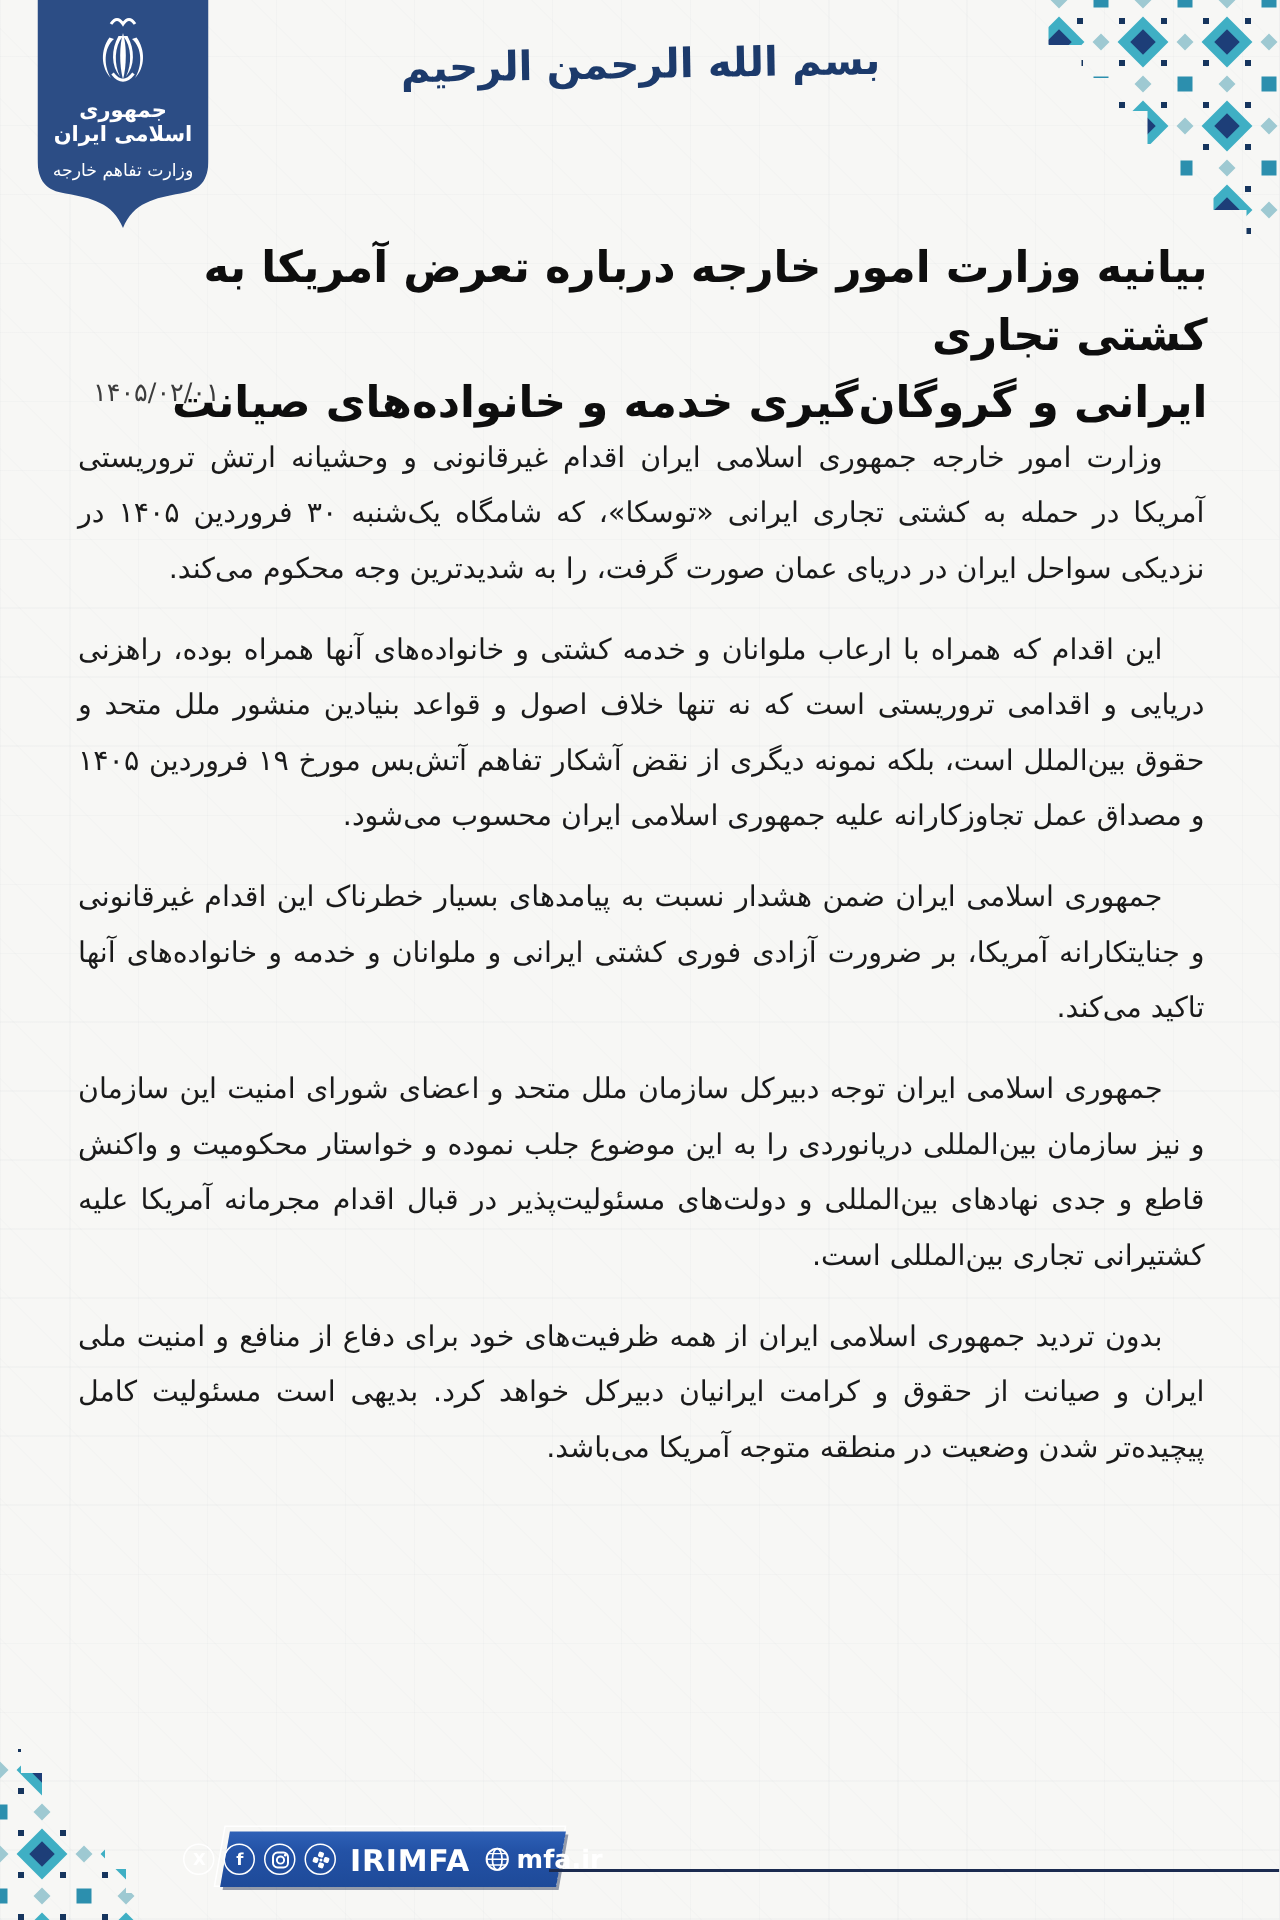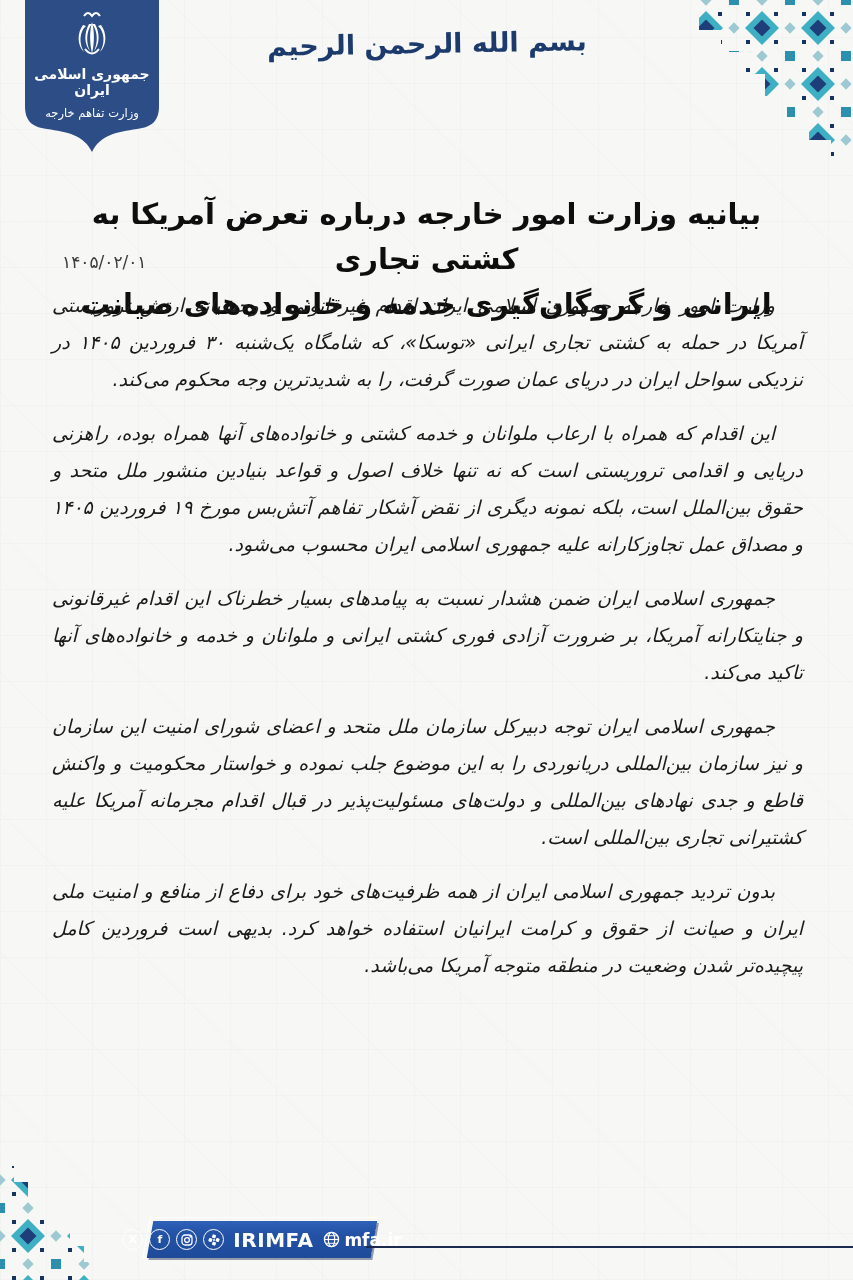--- a/index.html
+++ b/index.html
@@ -12,57 +12,57 @@
     
     background-image:
       repeating-linear-gradient(0deg,  rgba(165,175,185,0.06) 0 1px, transparent 1px 46px),
       repeating-linear-gradient(90deg, rgba(165,175,185,0.06) 0 1px, transparent 1px 46px),
       repeating-linear-gradient(45deg, rgba(165,175,185,0.035) 0 1px, transparent 1px 33px);
     overflow:hidden;
     font-family:"DejaVu Sans", sans-serif;
   }
 
   
-  .logo-banner { position:absolute; left:25px; top:0; width:134px; height:152px; }
+  .logo-banner { position:absolute; left:25px; top:0; width:114px; height:152px; }
   .logo-banner svg.shape { position:absolute; inset:0; width:100%; height:100%; }
   .logo-inner { position:absolute; inset:0; display:flex; flex-direction:column; align-items:center; color:#fff; text-align:center; direction:rtl; }
   .logo-emblem { margin-top:10px; }
   .logo-line1 { margin-top:8px; font-size:14px; font-weight:bold; letter-spacing:-0.5px; }
   .logo-line2 { margin-top:8px; font-size:11.5px; }
 
   
   .bismillah {
     position:absolute; top:28px; left:50%; transform:translateX(-50%) rotate(-1deg);
     font-size:27px; font-weight:bold; color:#1c3a6b; direction:rtl; white-space:nowrap;
   }
 
   
   .corner-tr { position:absolute; top:0; right:0; width:175px; height:168px; }
   .corner-bl { position:absolute; left:0; bottom:0; width:95px; height:128px; }
 
   
   .doc-title {
     position:absolute; top:156px; left:48px; right:48px;
-    text-align:center; direction:rtl;
-    font-size:29px; line-height:45px; font-weight:bold; color:#0e0e0e;margin-top:36px;
+    direction:rtl;
+    font-size:29px; line-height:45px; font-weight:bold; color:#0e0e0e;
   }
 
   
   .doc-date {
     position:absolute; top:252px; left:62px;
     font-size:17px; color:#3c3c3c; direction:ltr; letter-spacing:1px;
   }
 
   
   .doc-body {
     position:absolute; top:287px; left:52px; right:50px;
     direction:rtl; text-align:justify;
     font-size:19px; line-height:37px; color:#1a1a1a;
   }
-  .doc-body p { margin:0 0 17px 0; text-indent:28px;font-style:italic; }
+  .doc-body p { margin:0 0 17px 0; text-indent:28px; }
 
   
   .footer-outline {
     position:absolute; left:146px; top:1217px; width:228px; height:41px;
     transform:skewX(-10deg);
     border:1.5px solid #ffffff;
   }
   .footer-banner {
     position:absolute; left:150px; top:1221px; width:224px; height:37px;
     transform:skewX(-10deg);
@@ -157,21 +157,21 @@
     <div>ایرانی و گروگان‌گیری خدمه و خانواده‌های صیانت</div>
   </div>
 
   <div class="doc-date">۱۴۰۵/۰۲/۰۱</div>
 
   <div class="doc-body">
     <p>وزارت امور خارجه جمهوری اسلامی ایران اقدام غیرقانونی و وحشیانه ارتش تروریستی آمریکا در حمله به کشتی تجاری ایرانی «توسکا»، که شامگاه یک‌شنبه ۳۰ فروردین ۱۴۰۵ در نزدیکی سواحل ایران در دریای عمان صورت گرفت، را به شدیدترین وجه محکوم می‌کند.</p>
     <p>این اقدام که همراه با ارعاب ملوانان و خدمه کشتی و خانواده‌های آنها همراه بوده، راهزنی دریایی و اقدامی تروریستی است که نه تنها خلاف اصول و قواعد بنیادین منشور ملل متحد و حقوق بین‌الملل است، بلکه نمونه دیگری از نقض آشکار تفاهم آتش‌بس مورخ ۱۹ فروردین ۱۴۰۵ و مصداق عمل تجاوزکارانه علیه جمهوری اسلامی ایران محسوب می‌شود.</p>
     <p>جمهوری اسلامی ایران ضمن هشدار نسبت به پیامدهای بسیار خطرناک این اقدام غیرقانونی و جنایتکارانه آمریکا، بر ضرورت آزادی فوری کشتی ایرانی و ملوانان و خدمه و خانواده‌های آنها تاکید می‌کند.</p>
     <p>جمهوری اسلامی ایران توجه دبیرکل سازمان ملل متحد و اعضای شورای امنیت این سازمان و نیز سازمان بین‌المللی دریانوردی را به این موضوع جلب نموده و خواستار محکومیت و واکنش قاطع و جدی نهادهای بین‌المللی و دولت‌های مسئولیت‌پذیر در قبال اقدام مجرمانه آمریکا علیه کشتیرانی تجاری بین‌المللی است.</p>
-    <p>بدون تردید جمهوری اسلامی ایران از همه ظرفیت‌های خود برای دفاع از منافع و امنیت ملی ایران و صیانت از حقوق و کرامت ایرانیان استفاده خواهد کرد. بدیهی است فروردین کامل پیچیده‌تر شدن وضعیت در منطقه متوجه آمریکا می‌باشد.</p>
+    <p>بدون تردید جمهوری اسلامی ایران از همه ظرفیت‌های خود برای دفاع از منافع و امنیت ملی ایران و صیانت از حقوق و کرامت ایرانیان دبیرکل خواهد کرد. بدیهی است مسئولیت کامل پیچیده‌تر شدن وضعیت در منطقه متوجه آمریکا می‌باشد.</p>
   </div>
 
   <div class="footer-outline"></div>
   <div class="footer-banner">
     <div class="footer-content">
       <div class="soc">
           <span class="glyph">X</span>
         </div>
       <div class="soc">
           <span class="glyph">f</span>

